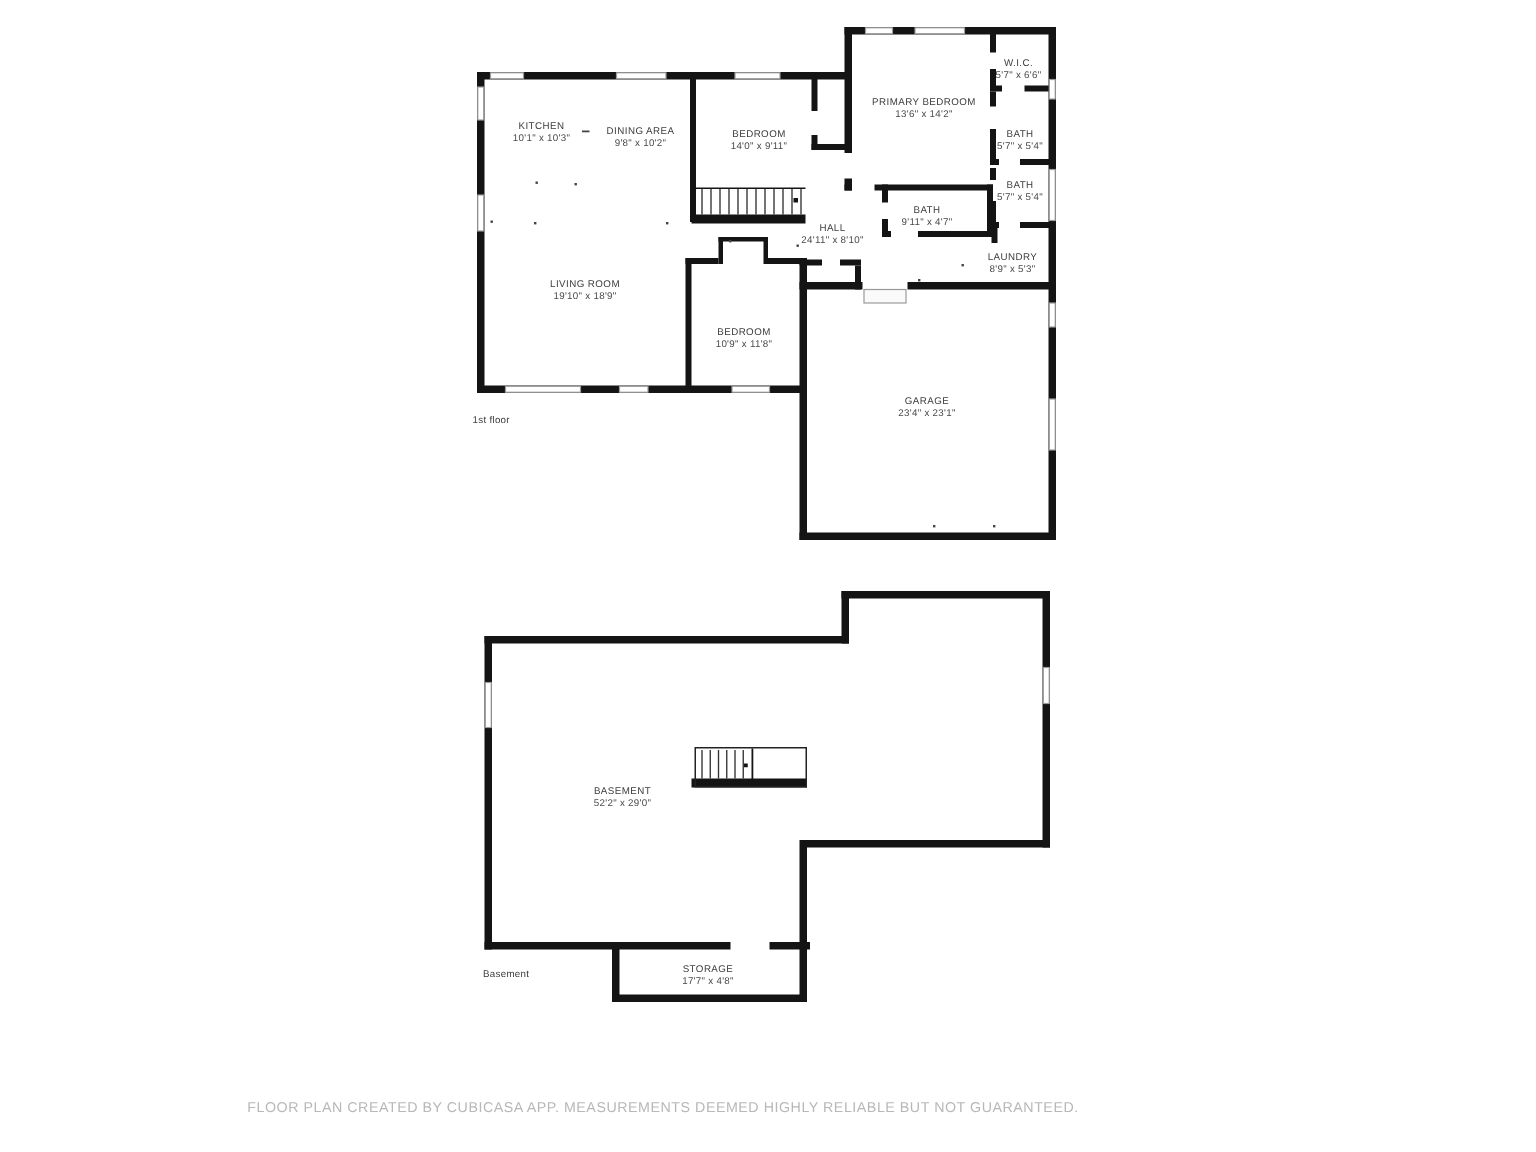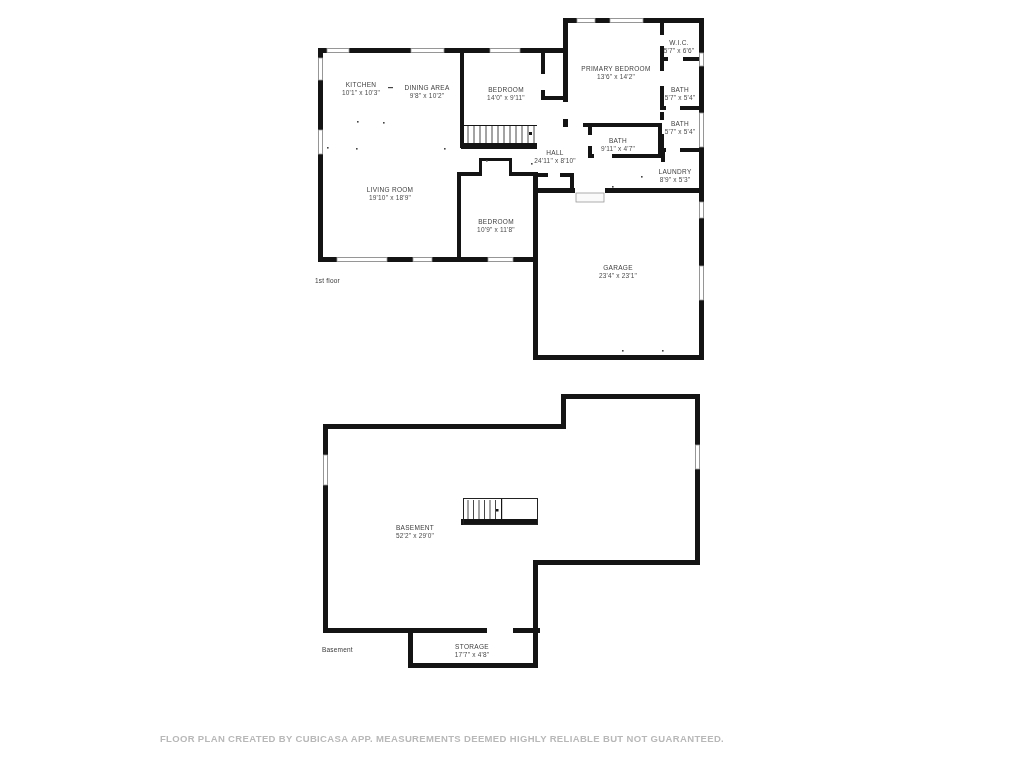--- a/index.html
+++ b/index.html
@@ -13,21 +13,21 @@
     position:absolute;transform:translateX(-50%);text-align:center;
     color:#3d3d3d;white-space:nowrap;pointer-events:none;
   }
   .rn{display:block;font-size:6.5px;line-height:8px;letter-spacing:.3px;}
   .rd{display:block;font-size:6.5px;line-height:8px;color:#4a4a4a;letter-spacing:.2px;}
   .floor-label{
     position:absolute;font-size:6.5px;color:#3a3a3a;letter-spacing:.2px;
   }
   .footer{
     position:absolute;left:0;top:733px;width:884px;text-align:center;
-    font-size:9.5px;letter-spacing:.35px;color:#b8b8b8;font-weight:bold;
+    font-size:9.5px;letter-spacing:.35px;color:#b8b8b8;
   }
 </style>
 </head>
 <body>
 
 <div class="canvas">
 
   <svg class="plan" width="1024" height="768" viewBox="0 0 1024 768">
 
     <g fill="#141414">

